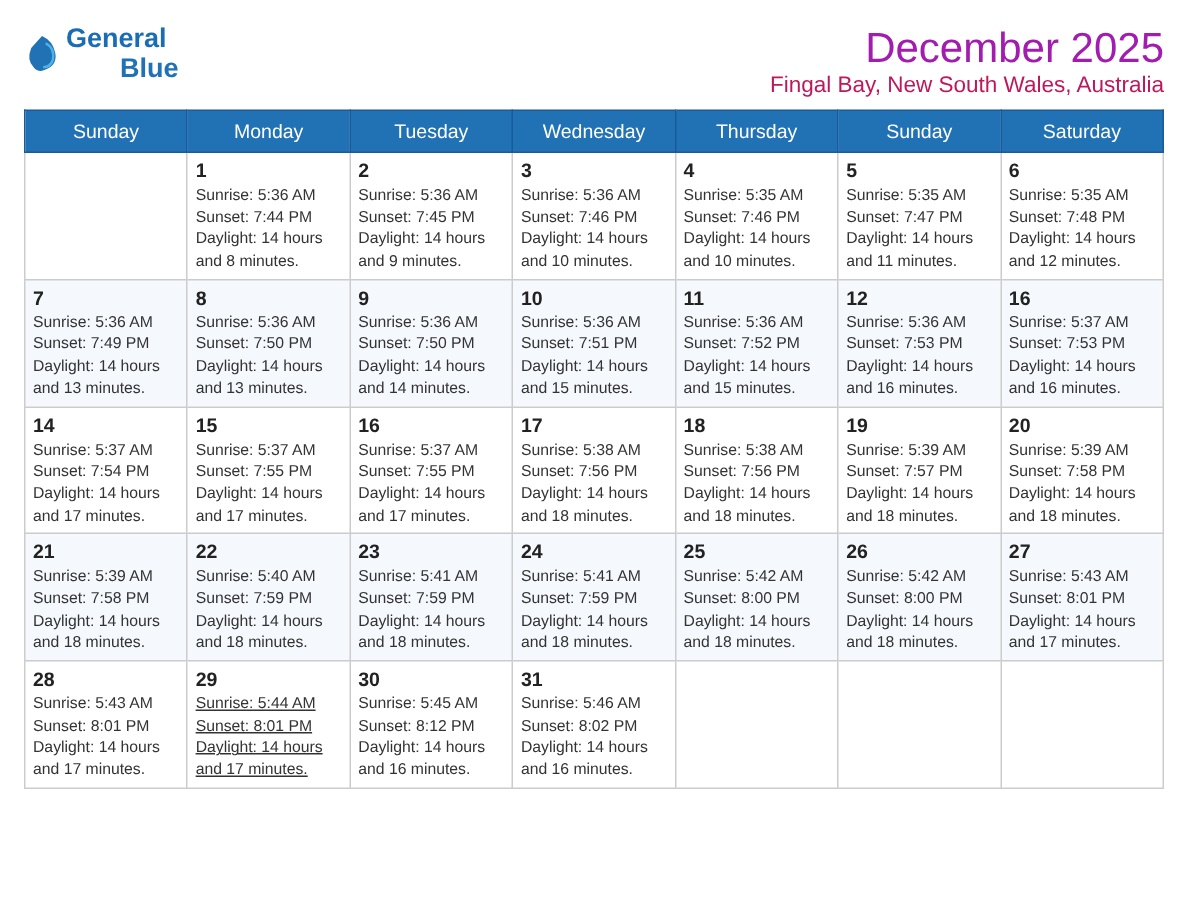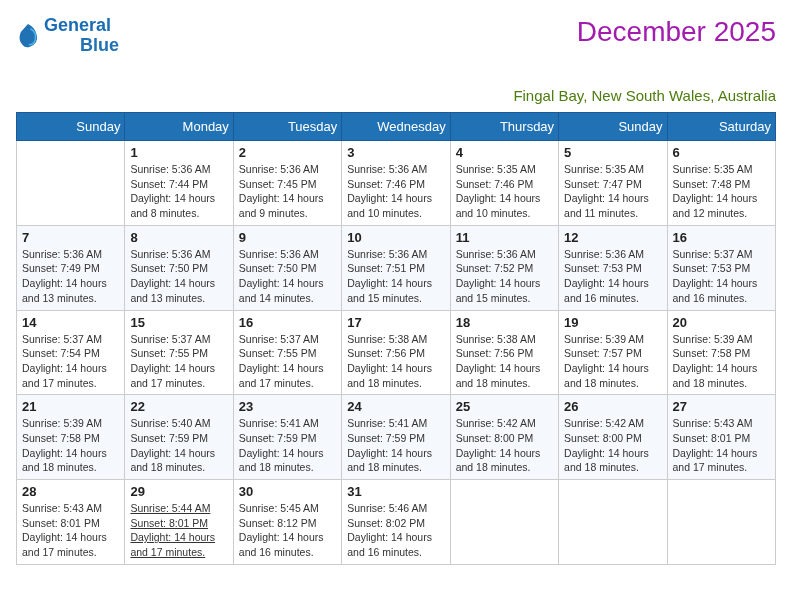--- a/index.html
+++ b/index.html
@@ -37,33 +37,32 @@
     .title-area {
       text-align: right;
     }
     .month-title {
       font-size: 28px;
       font-weight: normal;
       color: #a21caf;
     }
     .location {
       font-size: 15px;
-      color: #4d7c0f;
-      margin-top: 39px;
+      color: #be185d;
     }
     .calendar {
       width: 100%;
       border-collapse: collapse;
       font-size: 11px;
     }
     .calendar th {
       background: #2171b5;
       color: #fff;
       padding: 6px 4px;
-      text-align: right;
+      text-align: center;
       font-size: 13px;
       font-weight: normal;
       border: 1px solid #1a5a9a;
     }
     .calendar td {
       border: 1px solid #ccc;
       vertical-align: top;
       padding: 4px 5px;
       width: 108px;
       min-height: 80px;

